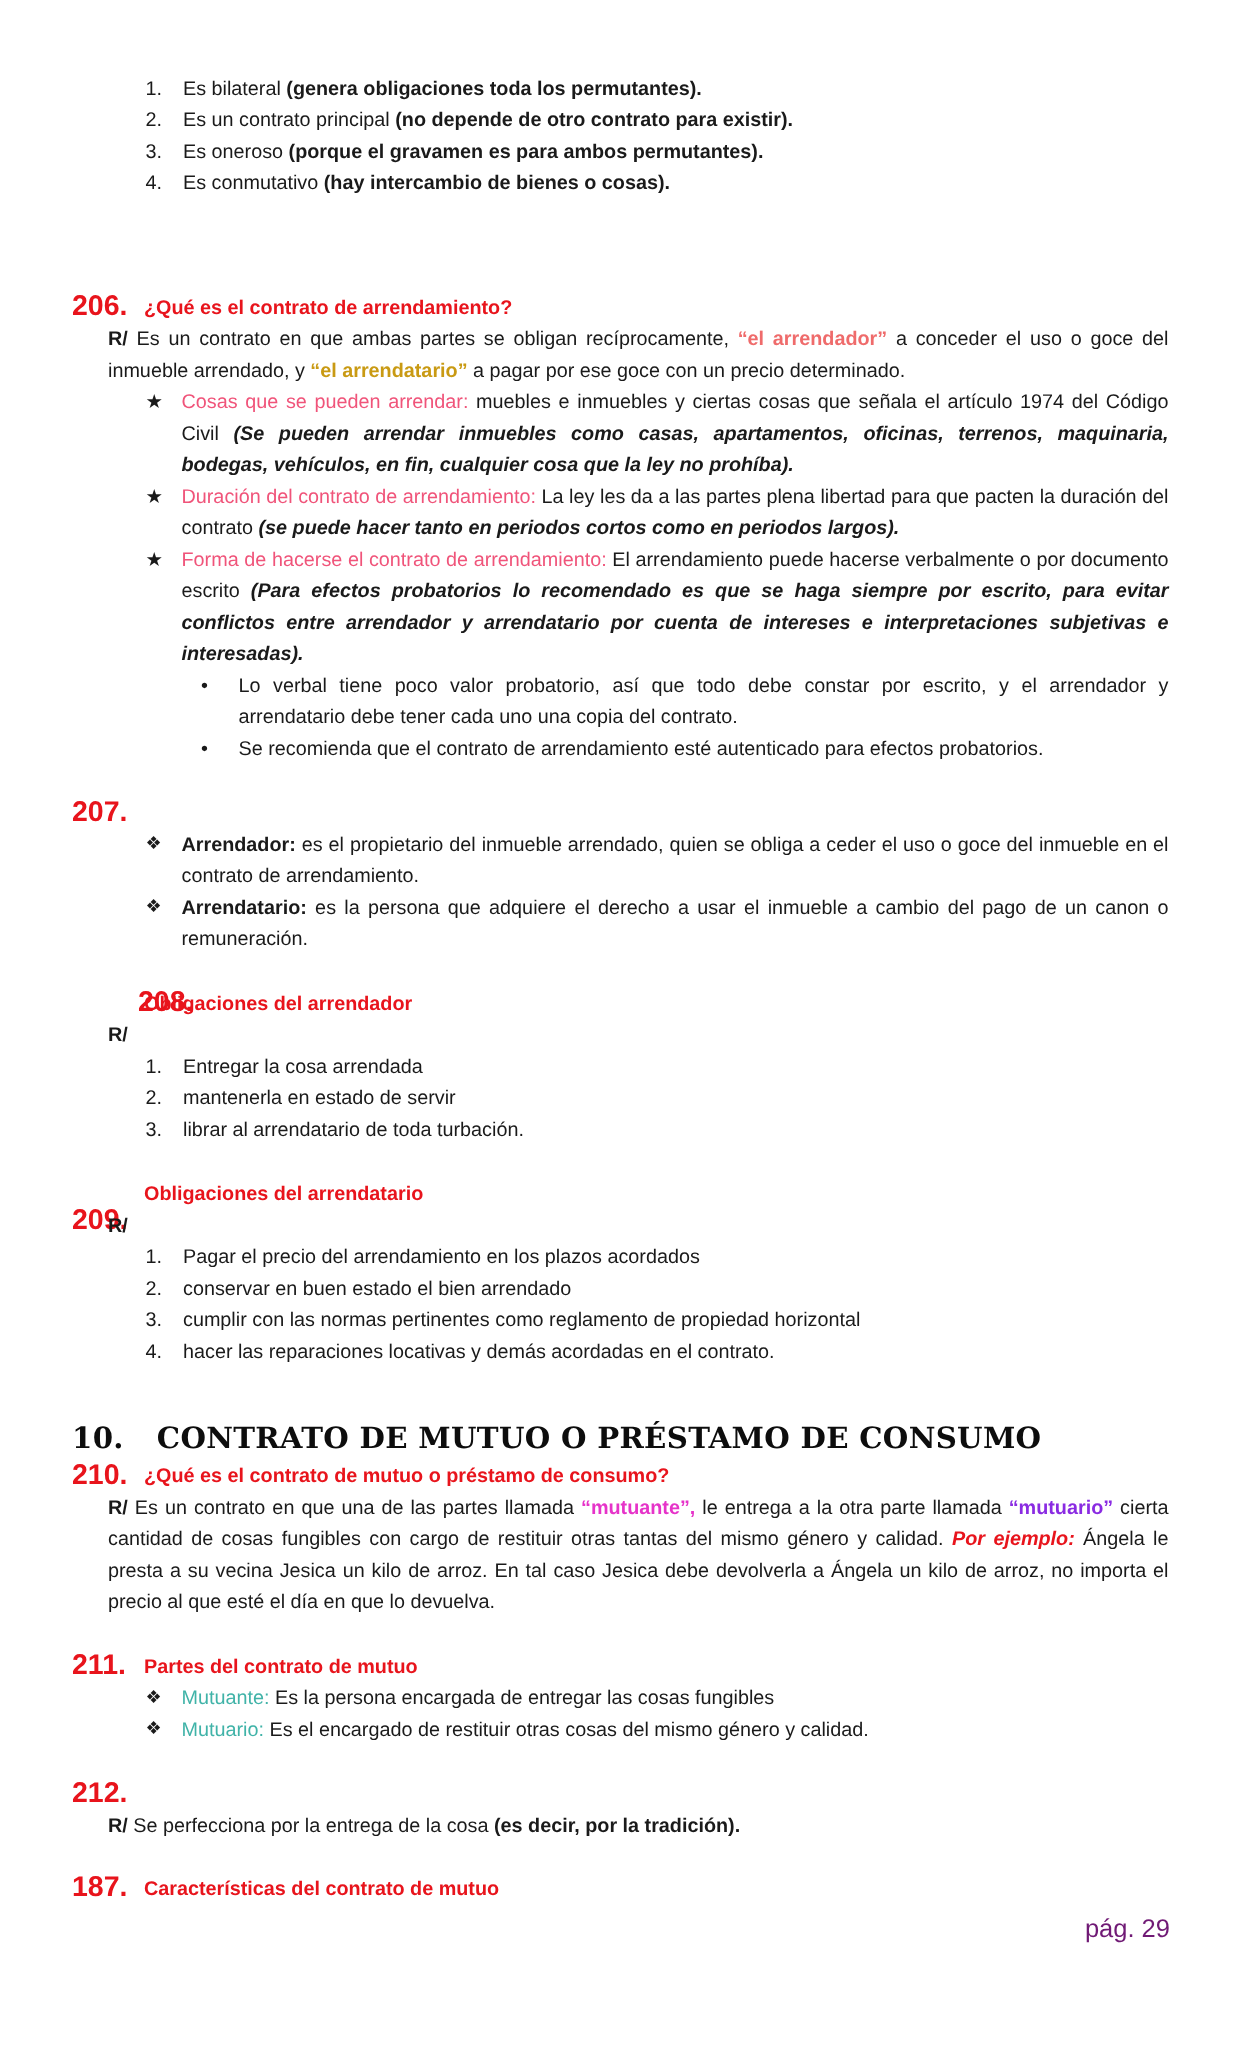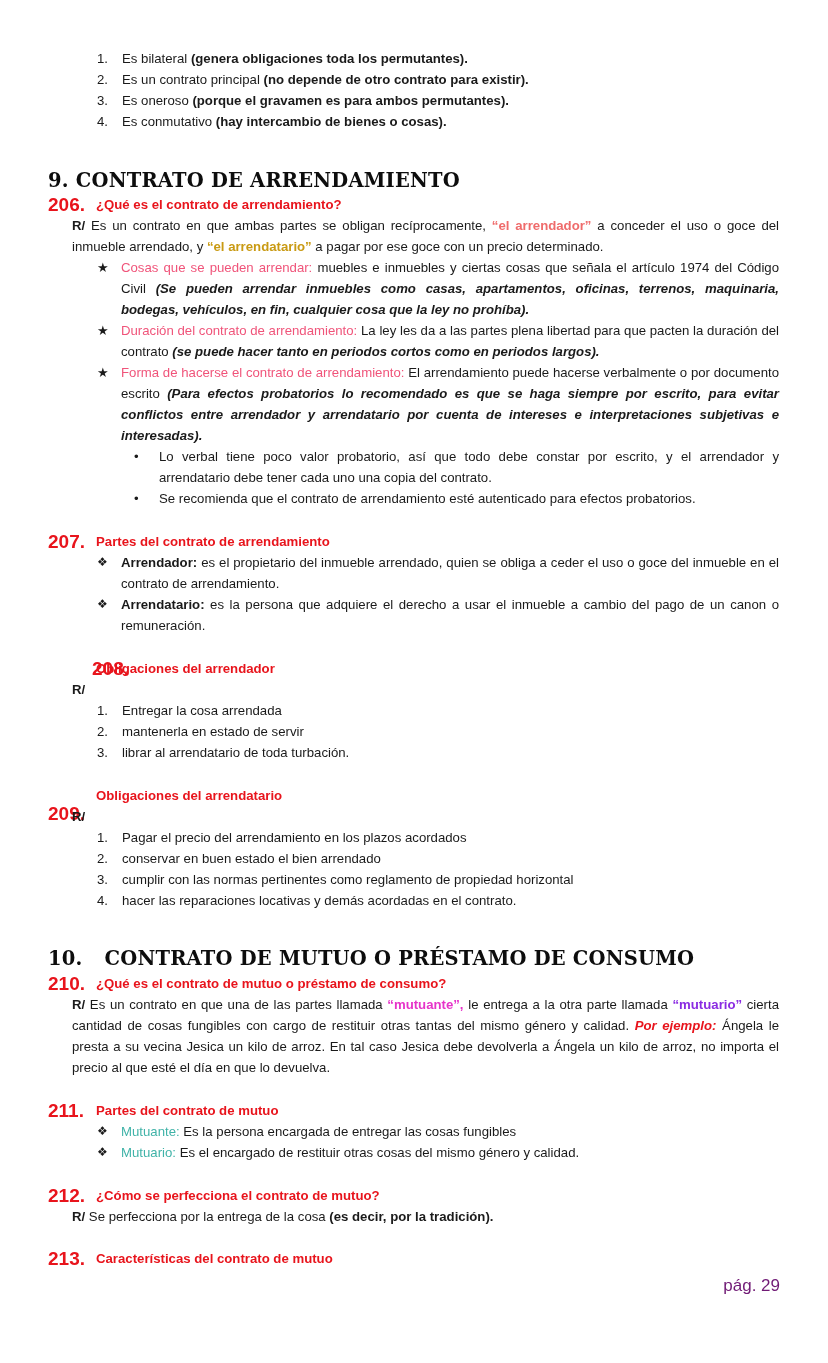--- a/index.html
+++ b/index.html
@@ -56,21 +56,20 @@
     <div class="ol-row" style="left:97px; top:90px;">
       <span class="ol-num">3.</span>
       <span class="ol-text"><span>Es oneroso </span><span class="b">(porque el gravamen es para ambos permutantes).</span></span>
     </div>
     <div class="ol-row" style="left:97px; top:111px;">
       <span class="ol-num">4.</span>
       <span class="ol-text"><span>Es conmutativo </span><span class="b">(hay intercambio de bienes o cosas).</span></span>
     </div>
   </div>
 
-  <div class="h1" style="top:170px;">9. CONTRATO DE ARRENDAMIENTO</div>
 
   <div class="qnum" style="top:194px;">206.</div>
   <div class="qtitle" style="top:194px;">¿Qué es el contrato de arrendamiento?</div>
   <div class="para" style="left:72px; top:215px; width:707px;">
     <span class="rlabel">R/</span><span> Es un contrato en que ambas partes se obligan recíprocamente, </span><span class="salmon">“el arrendador”</span><span> a conceder el uso o goce del inmueble arrendado, y </span><span class="gold">“el arrendatario”</span><span> a pagar por ese goce con un precio determinado.</span>
   </div>
 
   <div>
     <span class="bullet-glyph star" style="left:97px; top:257px;">★</span>
     <div class="para" style="left:121px; top:257px; width:658px;">
@@ -88,21 +87,20 @@
     </div>
 
     <span class="bullet-glyph" style="left:134px; top:446px;">•</span>
     <div class="para" style="left:159px; top:446px; width:620px;">Lo verbal tiene poco valor probatorio, así que todo debe constar por escrito, y el arrendador y arrendatario debe tener cada uno una copia del contrato.</div>
 
     <span class="bullet-glyph" style="left:134px; top:488px;">•</span>
     <div class="para" style="left:159px; top:488px; width:620px; white-space:nowrap;">Se recomienda que el contrato de arrendamiento esté autenticado para efectos probatorios.</div>
   </div>
 
   <div class="qnum" style="top:531px;">207.</div>
-  <div class="qtitle" style="top:531px;">Partes del contrato de arrendamiento</div>
   <span class="bullet-glyph diamond" style="left:97px; top:552px;">❖</span>
   <div class="para" style="left:121px; top:552px; width:658px;">
     <span class="b">Arrendador:</span><span> es el propietario del inmueble arrendado, quien se obliga a ceder el uso o goce del inmueble en el contrato de arrendamiento.</span>
   </div>
   <span class="bullet-glyph diamond" style="left:97px; top:594px;">❖</span>
   <div class="para" style="left:121px; top:594px; width:658px;">
     <span class="b">Arrendatario:</span><span> es la persona que adquiere el derecho a usar el inmueble a cambio del pago de un canon o remuneración.</span>
   </div>
 
   <div class="qnum" style="top:658px;margin-left:44px;">208.</div>
@@ -156,22 +154,21 @@
   <span class="bullet-glyph diamond" style="left:97px; top:1121px;">❖</span>
   <div class="abs" style="left:121px; top:1121px; white-space:nowrap;">
     <span class="teal">Mutuante:</span><span> Es la persona encargada de entregar las cosas fungibles</span>
   </div>
   <span class="bullet-glyph diamond" style="left:97px; top:1142px;">❖</span>
   <div class="abs" style="left:121px; top:1142px; white-space:nowrap;">
     <span class="teal">Mutuario:</span><span> Es el encargado de restituir otras cosas del mismo género y calidad.</span>
   </div>
 
   <div class="qnum" style="top:1185px;">212.</div>
-  <div class="qtitle" style="top:1185px;">¿Cómo se perfecciona el contrato de mutuo?</div>
   <div class="abs" style="left:72px; top:1206px; white-space:nowrap;">
     <span class="rlabel">R/</span><span> Se perfecciona por la entrega de la cosa </span><span class="b">(es decir, por la tradición).</span>
   </div>
 
-  <div class="qnum" style="top:1248px;">213.</div>
+  <div class="qnum" style="top:1248px;">187.</div>
   <div class="qtitle" style="top:1248px;">Características del contrato de mutuo</div>
 
   <div class="pageno">pág. 29</div>
 </div>
 
 </body></html>

